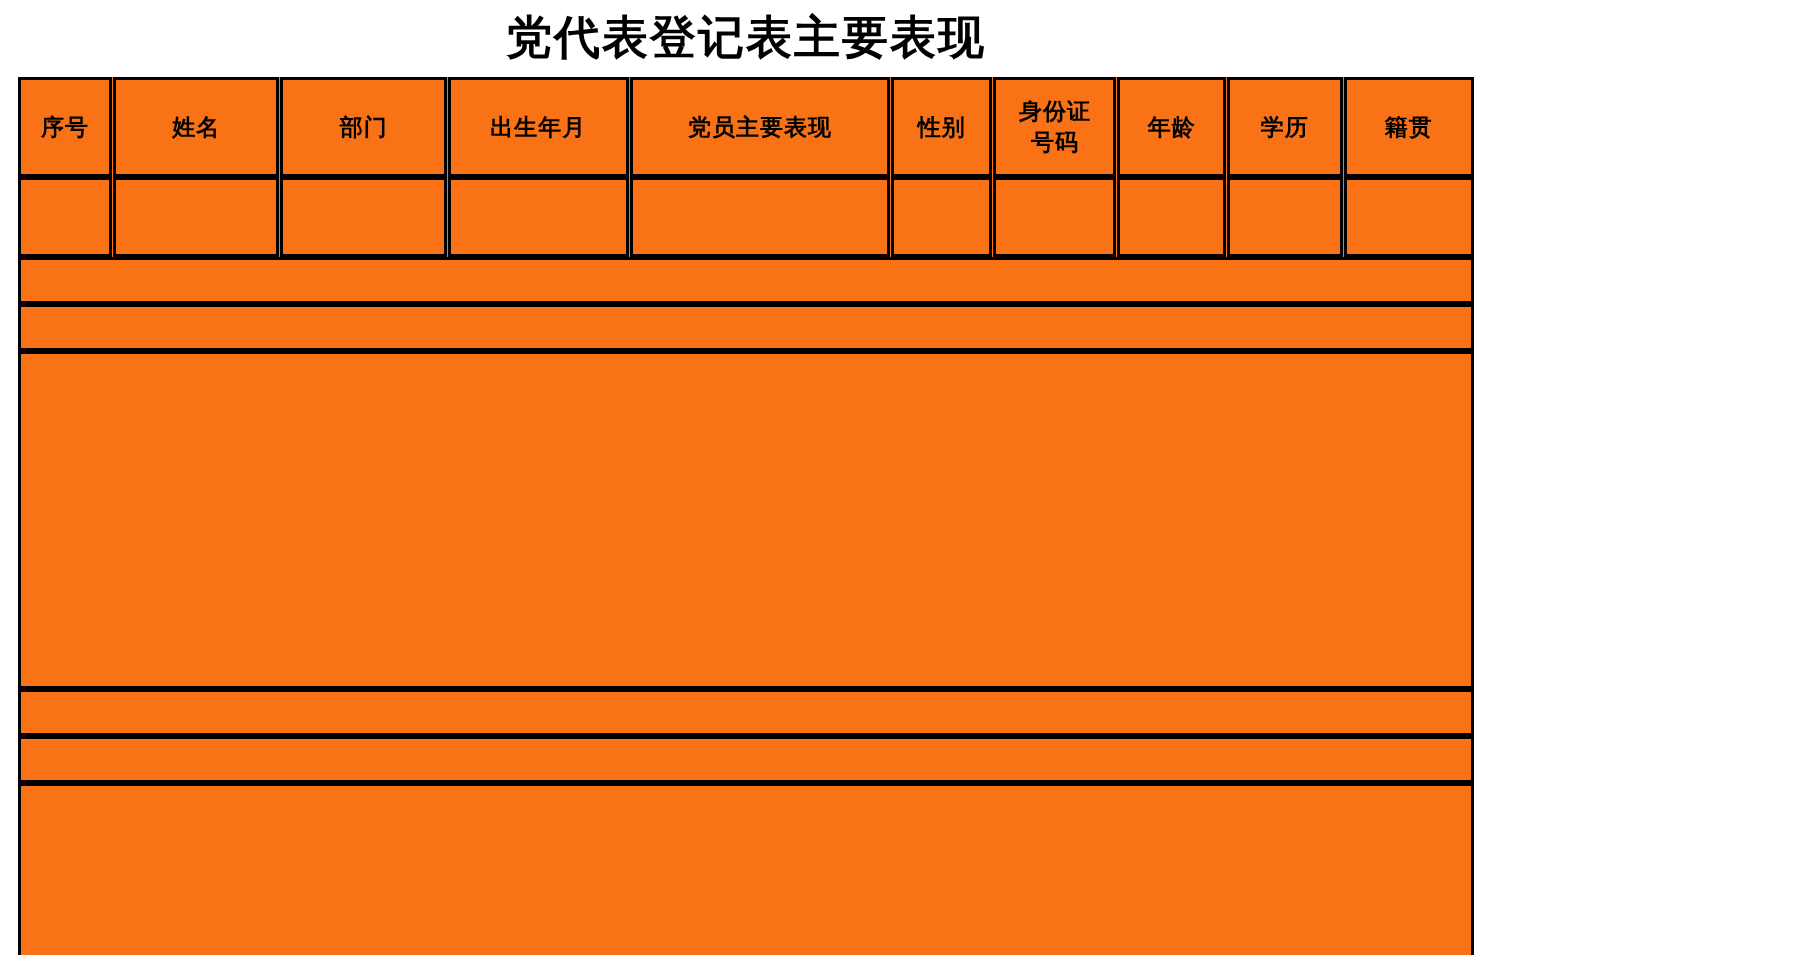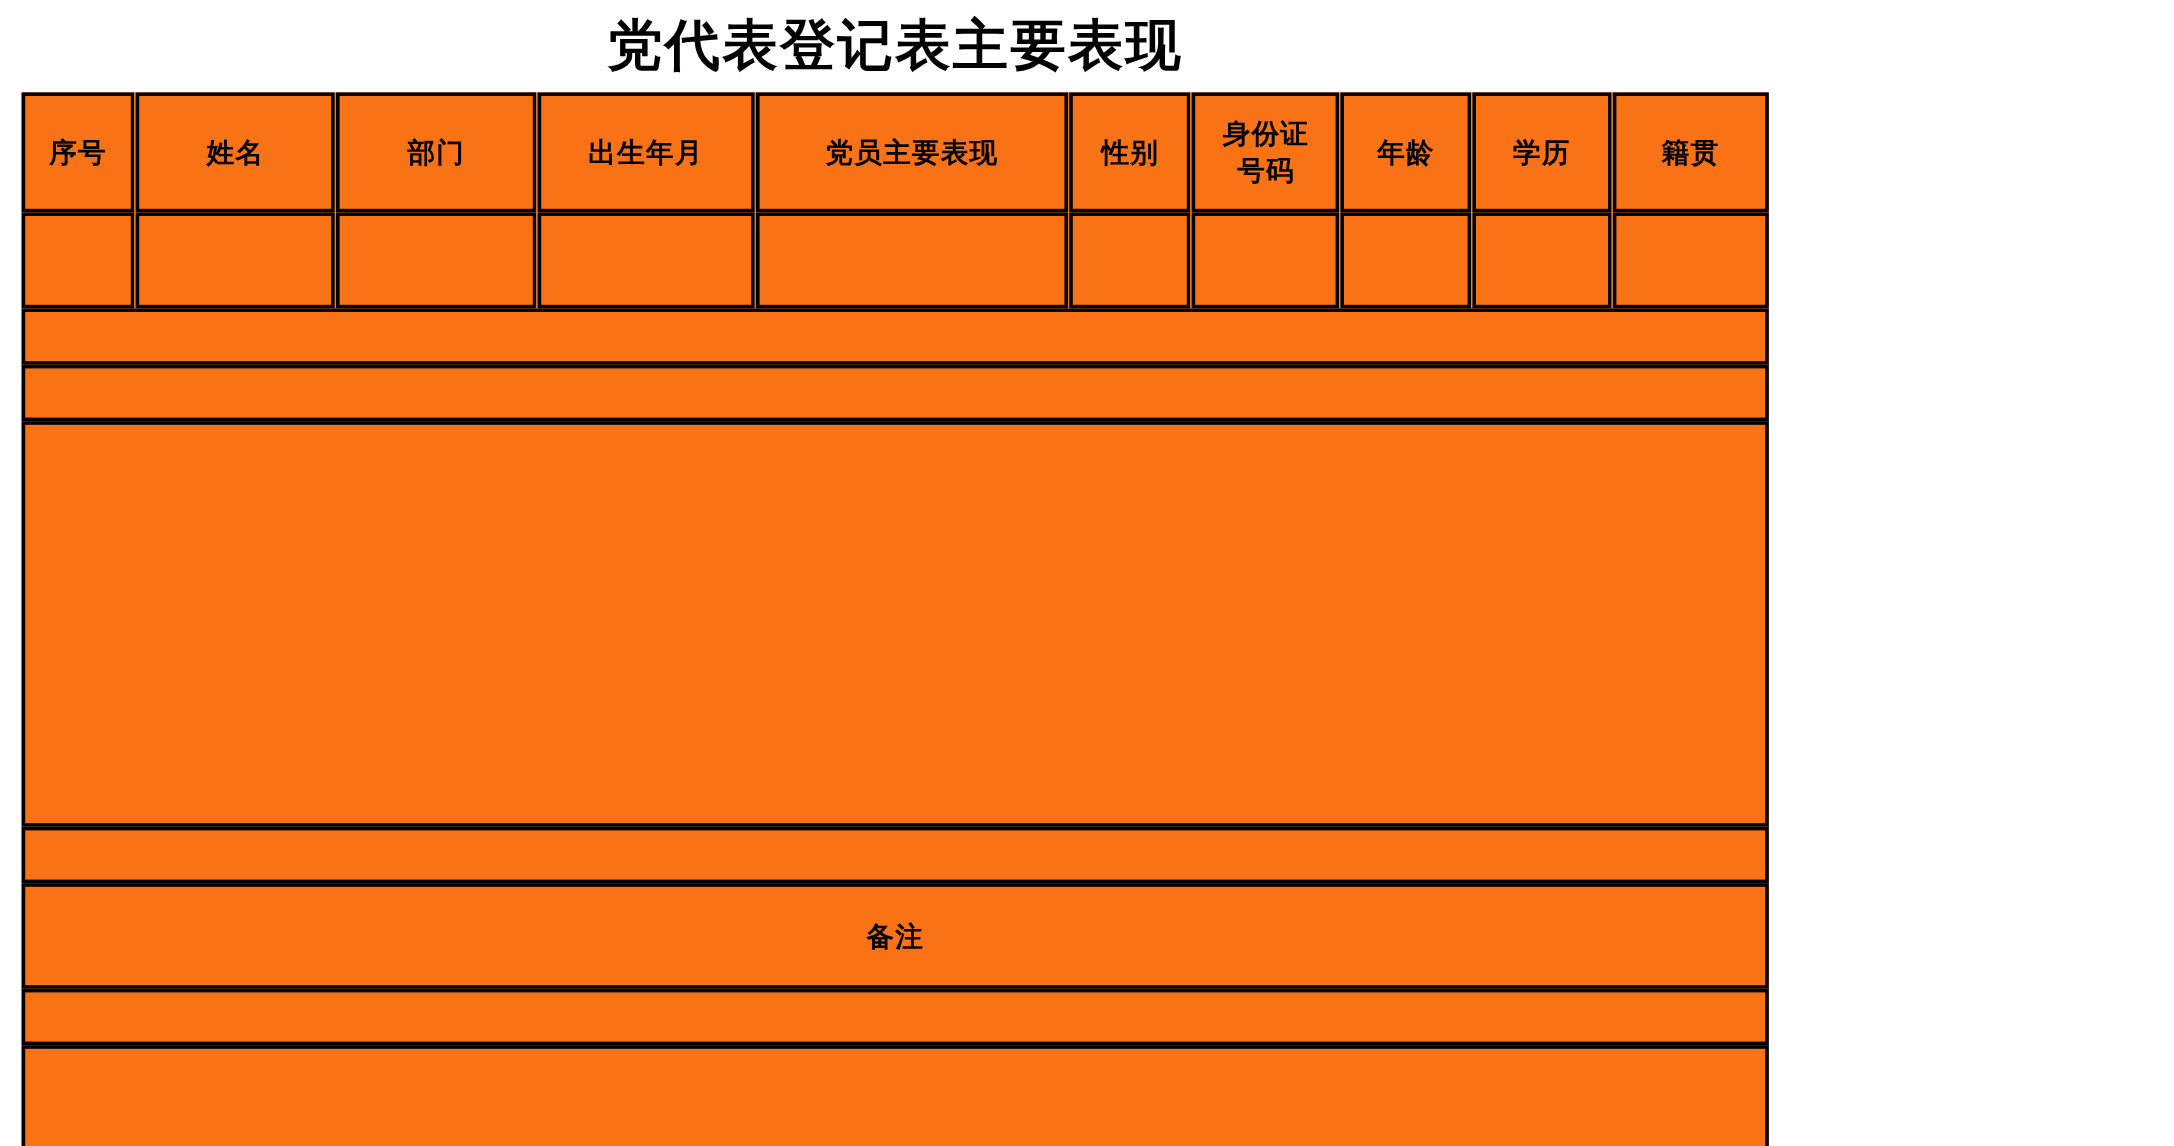--- a/index.html
+++ b/index.html
@@ -167,23 +167,20 @@
       </tr>
 
       <tr>
         <td class="big-body" colspan="19"></td>
       </tr>
 
       <tr class="spacer-row">
         <td colspan="19"></td>
       </tr>
 
-      <tr>
-        <td class="section-title" colspan="19">备注</td>
-      </tr>
 
       <tr class="spacer-row">
         <td colspan="19"></td>
       </tr>
 
       <tr>
         <td class="remark-body" colspan="19"></td>
       </tr>
     </tbody>
       </table>

